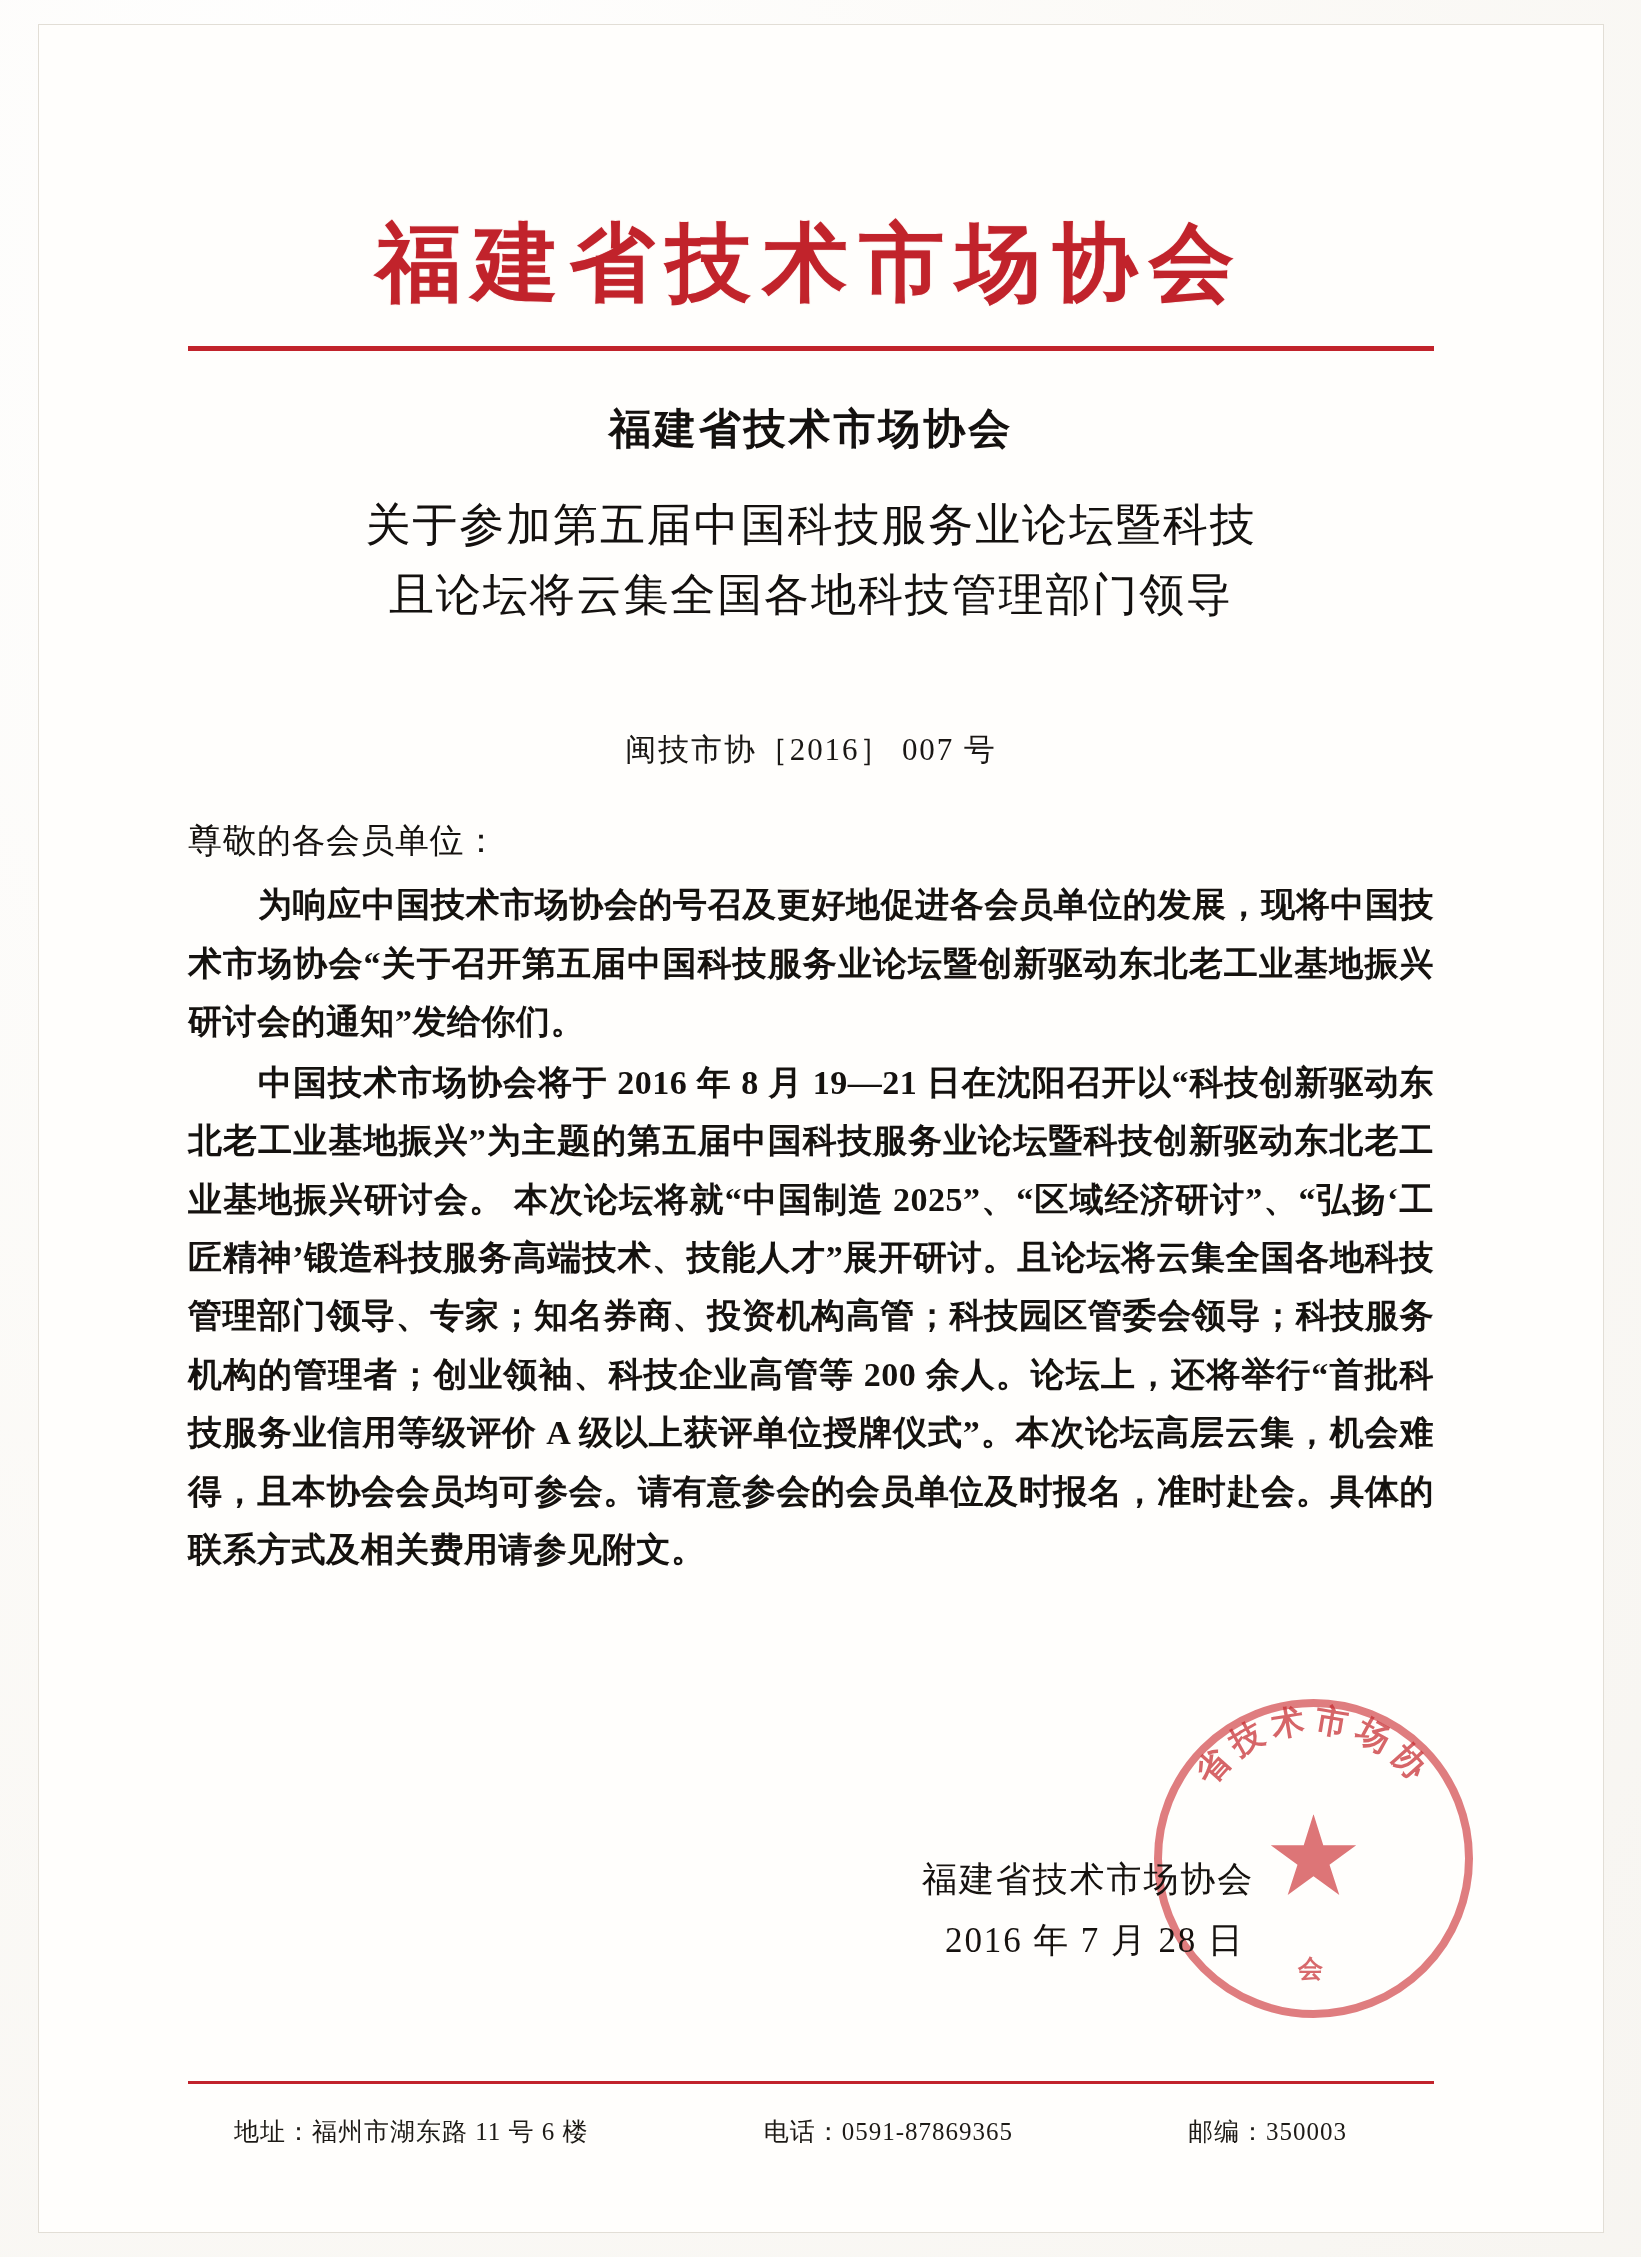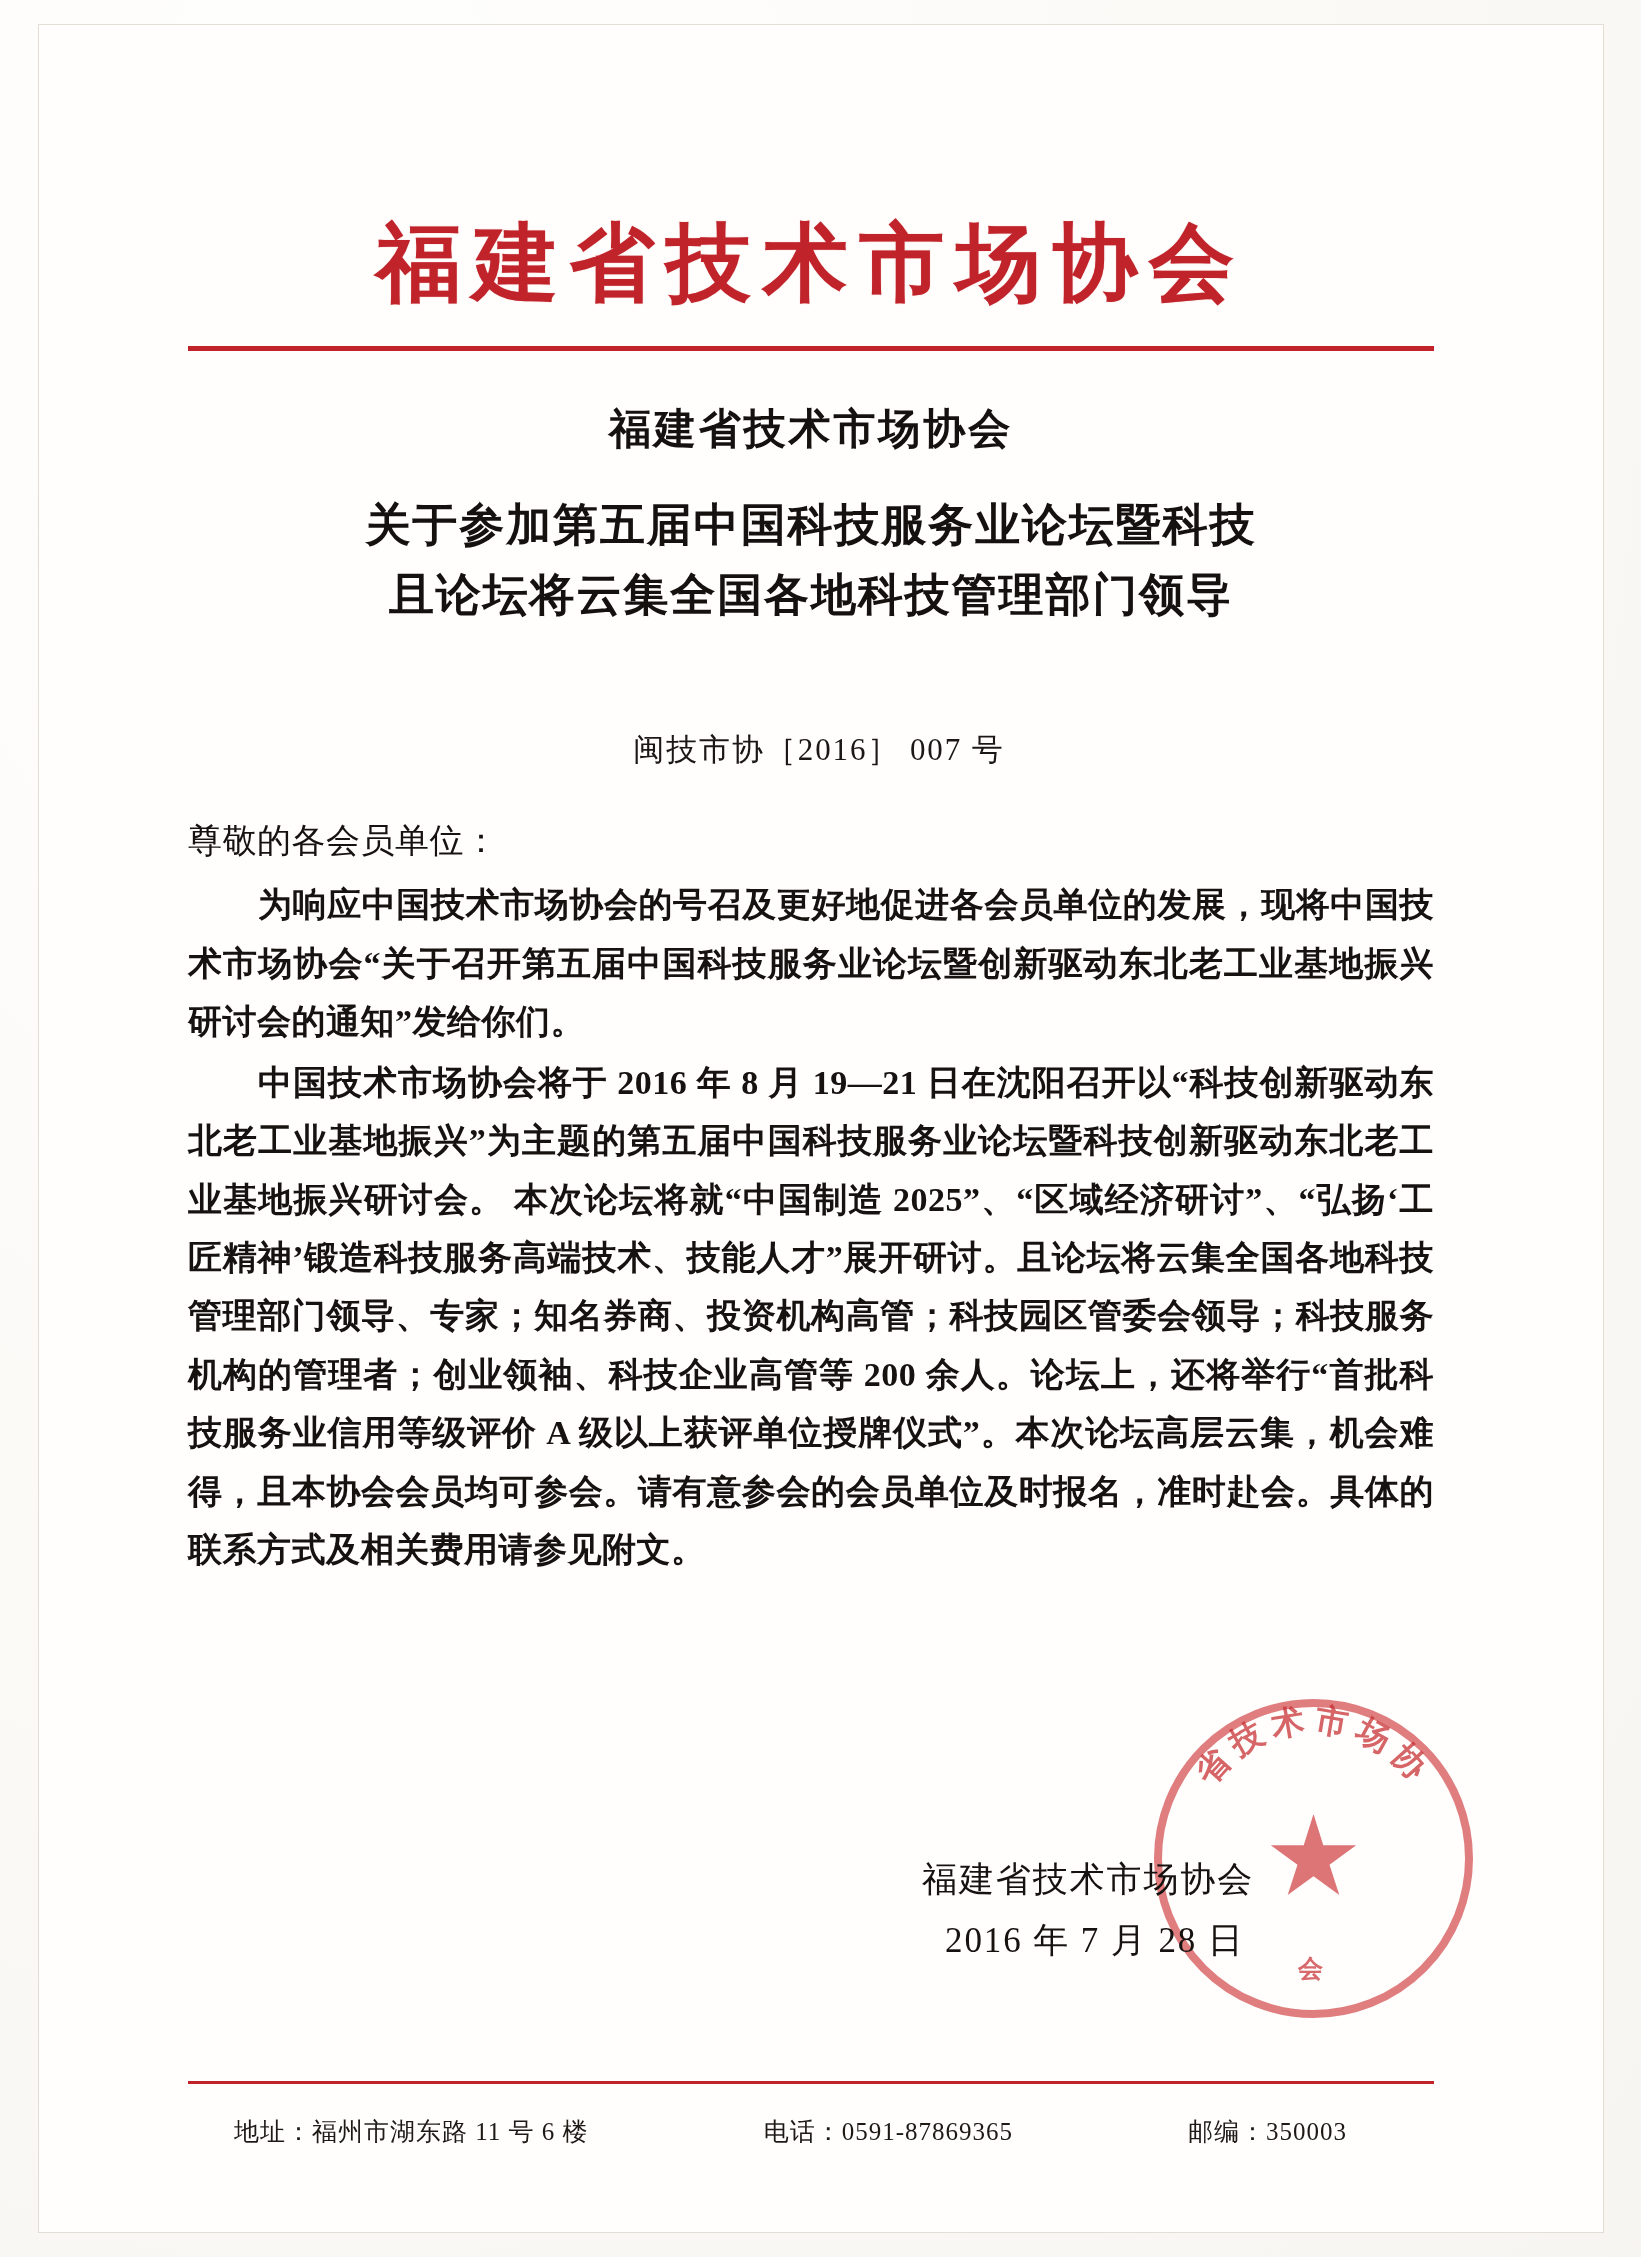--- a/index.html
+++ b/index.html
@@ -79,27 +79,27 @@
   }
   .titleblock .t-sub {
     font-size: 42px;
     font-weight: bold;
     letter-spacing: 2.9px;
     line-height: 1.1;
     margin-bottom: 39px;
   }
   .titleblock .t-main {
     font-size: 45px;
-    font-weight: bold;
+    font-weight: normal;
     letter-spacing: 1.9px;
     line-height: 1.55;
   }
   .docnum {
     position: absolute;
-    left: 8px;
+    left: 0;
     top: 729px;
     width: 1246px;
     text-align: center;
     font-size: 31px;
     letter-spacing: 1.9px;
     color: #1a1714;
   }
 
   
   .body {

